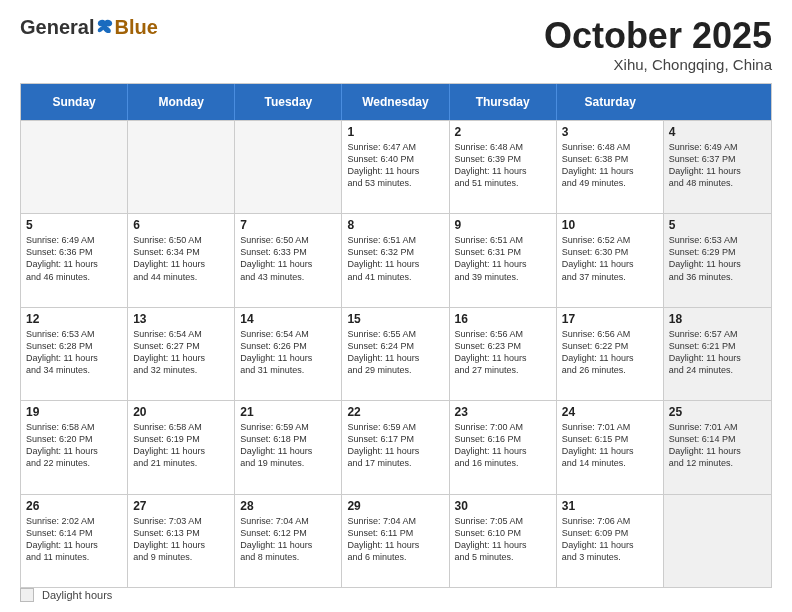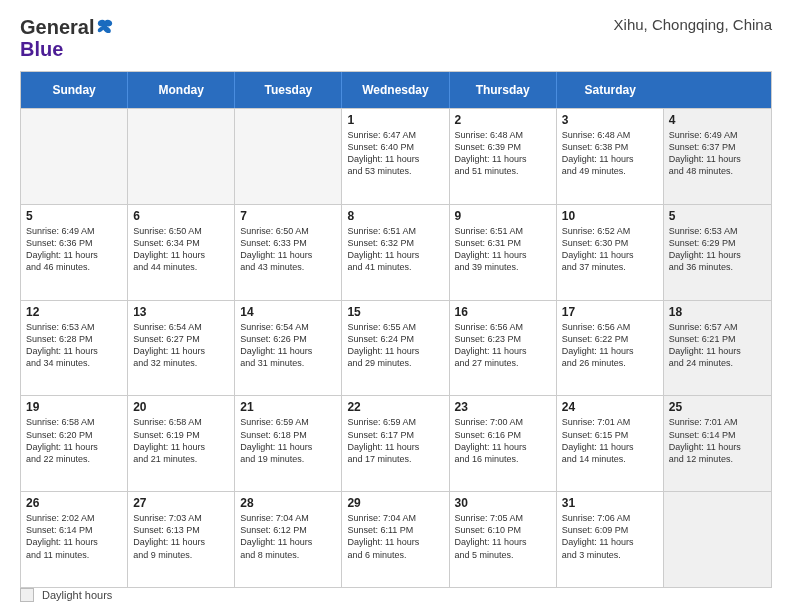--- a/index.html
+++ b/index.html
@@ -18,21 +18,20 @@
       flex-direction: column;
     }
     .header {
       display: flex;
       justify-content: space-between;
       align-items: flex-start;
       margin-bottom: 10px;
     }
     .logo {
       display: flex;
-      flex-direction: column;
       align-items: flex-start;
     }
     .logo-text {
       display: flex;
       align-items: center;
       font-size: 20px;
       font-weight: bold;
       color: #333;
       line-height: 1.1;
     }
@@ -133,23 +132,24 @@
 
 <div class="page">
   <div class="header">
     <div class="logo">
       <div class="logo-text">
         <span class="logo-general">General</span>
         <svg class="logo-bird" viewBox="0 0 20 18" xmlns="http://www.w3.org/2000/svg">
           <path d="M10 2 C12 0, 18 1, 18 5 C18 8, 14 9, 12 8 C14 10, 18 12, 16 15 C14 17, 10 15, 8 12 C6 15, 2 16, 2 13 C2 10, 6 9, 8 8 C6 9, 2 8, 2 5 C2 1, 8 0, 10 2Z" fill="#1a6bbf"></path>
         </svg>
       </div>
-      <span class="logo-blue" style="font-size:20px;font-weight:bold;color:#4c1d95;">Blue</span>
+      <span class="logo-blue" style="font-size:20px;font-weight:bold;color:#a16207;">Blue</span>
     </div>
     <div class="title-block">
+      <div class="month-title">October 2025</div>
       <div class="subtitle">Xihu, Chongqing, China</div>
     </div>
   </div>
 
   <div class="calendar">
     <div class="cal-header" id="cal-header">
         <div class="cal-header-cell">Sunday</div>
         <div class="cal-header-cell">Monday</div>
         <div class="cal-header-cell">Tuesday</div>
         <div class="cal-header-cell">Wednesday</div>

